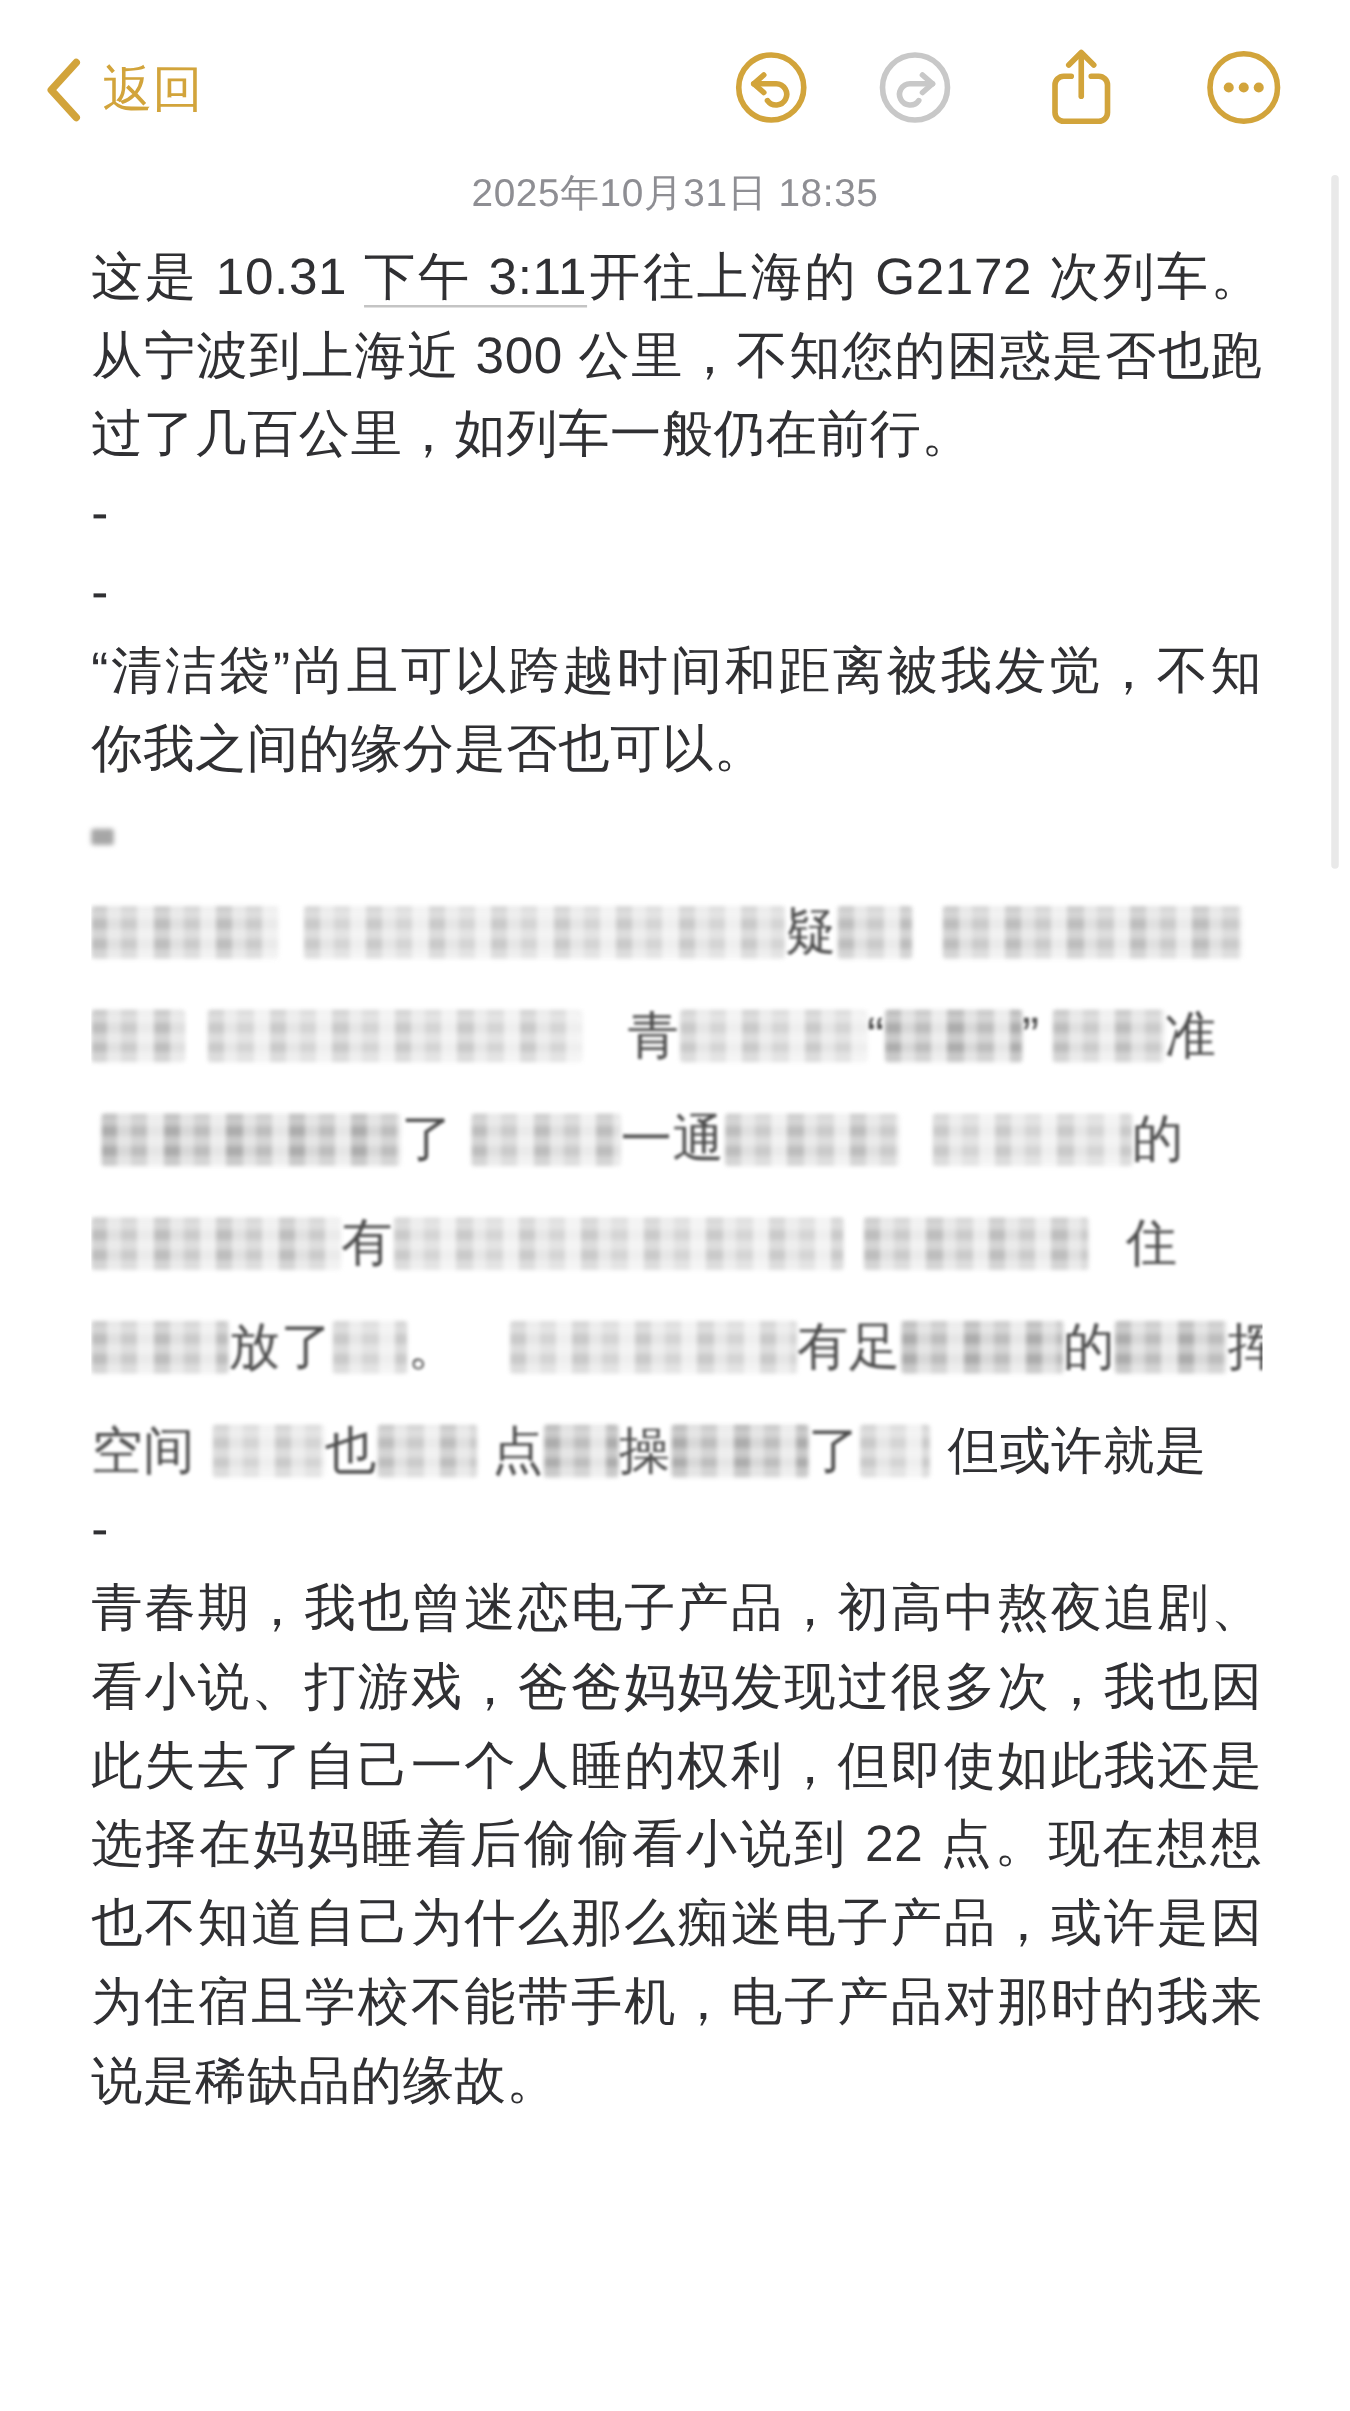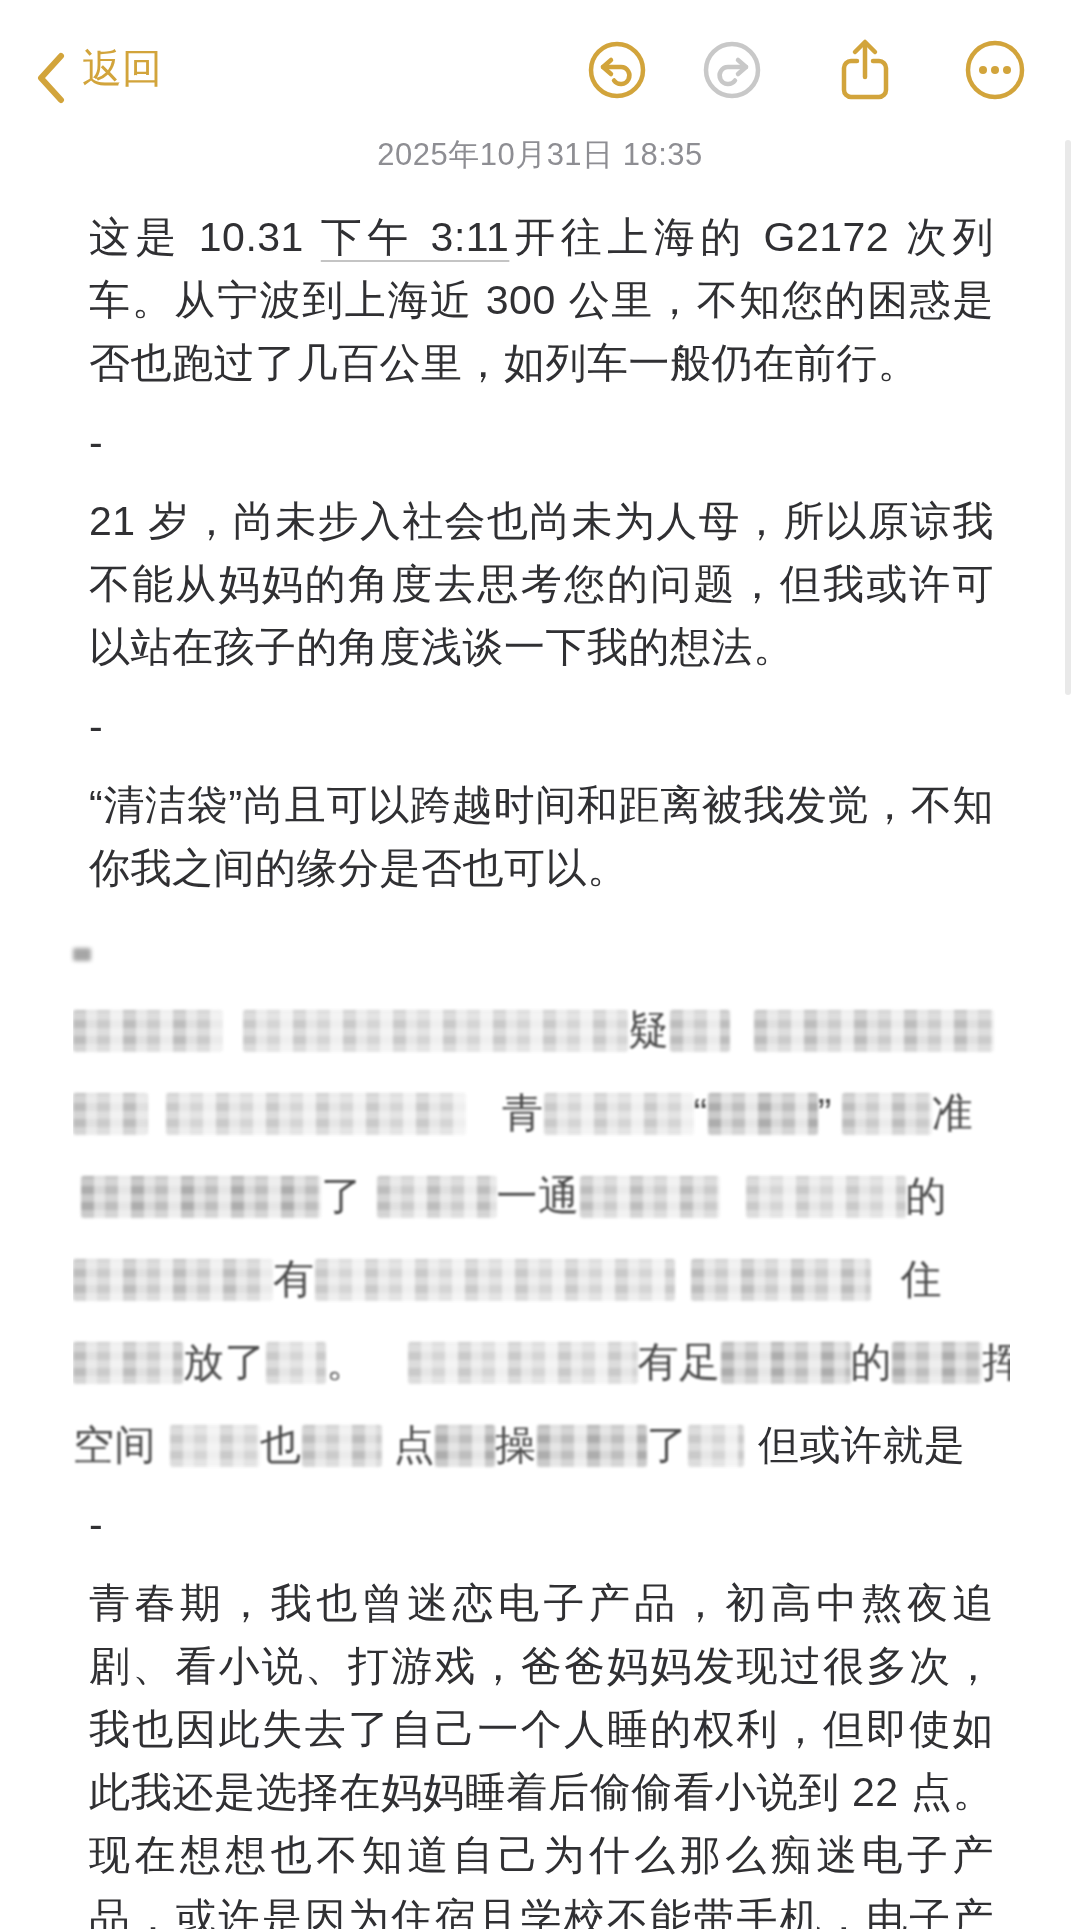--- a/index.html
+++ b/index.html
@@ -2,38 +2,38 @@
 <html><head>
 <meta charset="utf-8">
 <style>
   html,body{margin:0;padding:0;background:#ffffff;}
   .screen{
     position:relative;width:1080px;height:1929px;background:#ffffff;overflow:hidden;
     font-family:"Liberation Sans","DejaVu Sans",sans-serif;
   }
   
   .nav{position:absolute;top:34px;left:0;right:0;height:76px;}
-  .back{position:absolute;left:36px;top:6px;display:flex;align-items:flex-end;gap:16px;cursor:pointer;font-family:Liberation Mono, monospace;}
+  .back{position:absolute;left:36px;top:6px;display:flex;align-items:center;gap:16px;cursor:pointer;}
   .back svg{display:block;}
   .back-label{font-size:40px;color:#D2A43B;line-height:64px;}
   .nav-icon{position:absolute;top:4px;width:64px;height:68px;display:flex;align-items:center;justify-content:center;cursor:pointer;}
   .nav-icon.undo{left:585px;}
   .nav-icon.redo{left:700px;}
   .nav-icon.share{left:833px;}
   .nav-icon.more{left:963px;}
   
   .date-line{position:absolute;top:134px;left:0;width:100%;text-align:center;
     font-size:31px;color:#8E8E93;letter-spacing:0.5px;}
   
   .content{
     position:absolute;top:190px;left:73px;width:937px;
     font-size:41px;line-height:63px;color:#303033;letter-spacing:0.5px;
     text-align:justify;
   }
-  .content p{margin:16px;padding:0;}
+  .content p{margin:0;padding:0;}
   .link-underline{
     text-decoration:underline;
     text-decoration-color:#C4C4C4;
     text-decoration-thickness:2px;
     text-underline-offset:9px;
   }
   
   .mosaic-dash-line{height:63px;}
   .mosaic-dash{display:inline-block;width:18px;height:13px;margin-top:26px;
     background:#a6a6a6;border-radius:2px;filter:blur(2px);}
@@ -114,21 +114,20 @@
   </div>
 
   <div class="date-line">2025年10月31日 18:35</div>
 
   <div class="content">
 
     <p><span>这是 10.31 </span><span class="link-underline">下午 3:11</span><span>开往上海的 G2172 次列车。从宁波到上海近 300 公里，不知您的困惑是否也跑过了几百公里，如列车一般仍在前行。</span></p>
 
     <p>-</p>
 
-    <p>21 岁，尚未步入社会也尚未为人母，所以原谅我不能从妈妈的角度去思考您的问题，但我或许可以站在孩子的角度浅谈一下我的想法。</p>
 
     <p>-</p>
 
     <p>“清洁袋”尚且可以跨越时间和距离被我发觉，不知你我之间的缘分是否也可以。</p>
 
     <div class="mosaic-dash-line"><span class="mosaic-dash"></span></div>
 
     <div>
         <div class="red-line"><span class="b" style="width: 150px;"></span><span class="g" style="width: 20px;"></span><span class="b" style="width: 385px;"></span><span class="t">疑</span><span class="b" style="width: 60px;"></span><span class="g" style="width: 24px;"></span><span class="b" style="width: 240px;"></span></div>
         <div class="red-line"><span class="b" style="width: 75px;"></span><span class="g" style="width: 18px;"></span><span class="b" style="width: 300px;"></span><span class="g" style="width: 36px;"></span><span class="t">青</span><span class="b" style="width: 150px;"></span><span class="t">“</span><span class="b" style="width: 110px;"></span><span class="t">”</span><span class="g" style="width: 10px;"></span><span class="b" style="width: 90px;"></span><span class="t">准</span></div>

